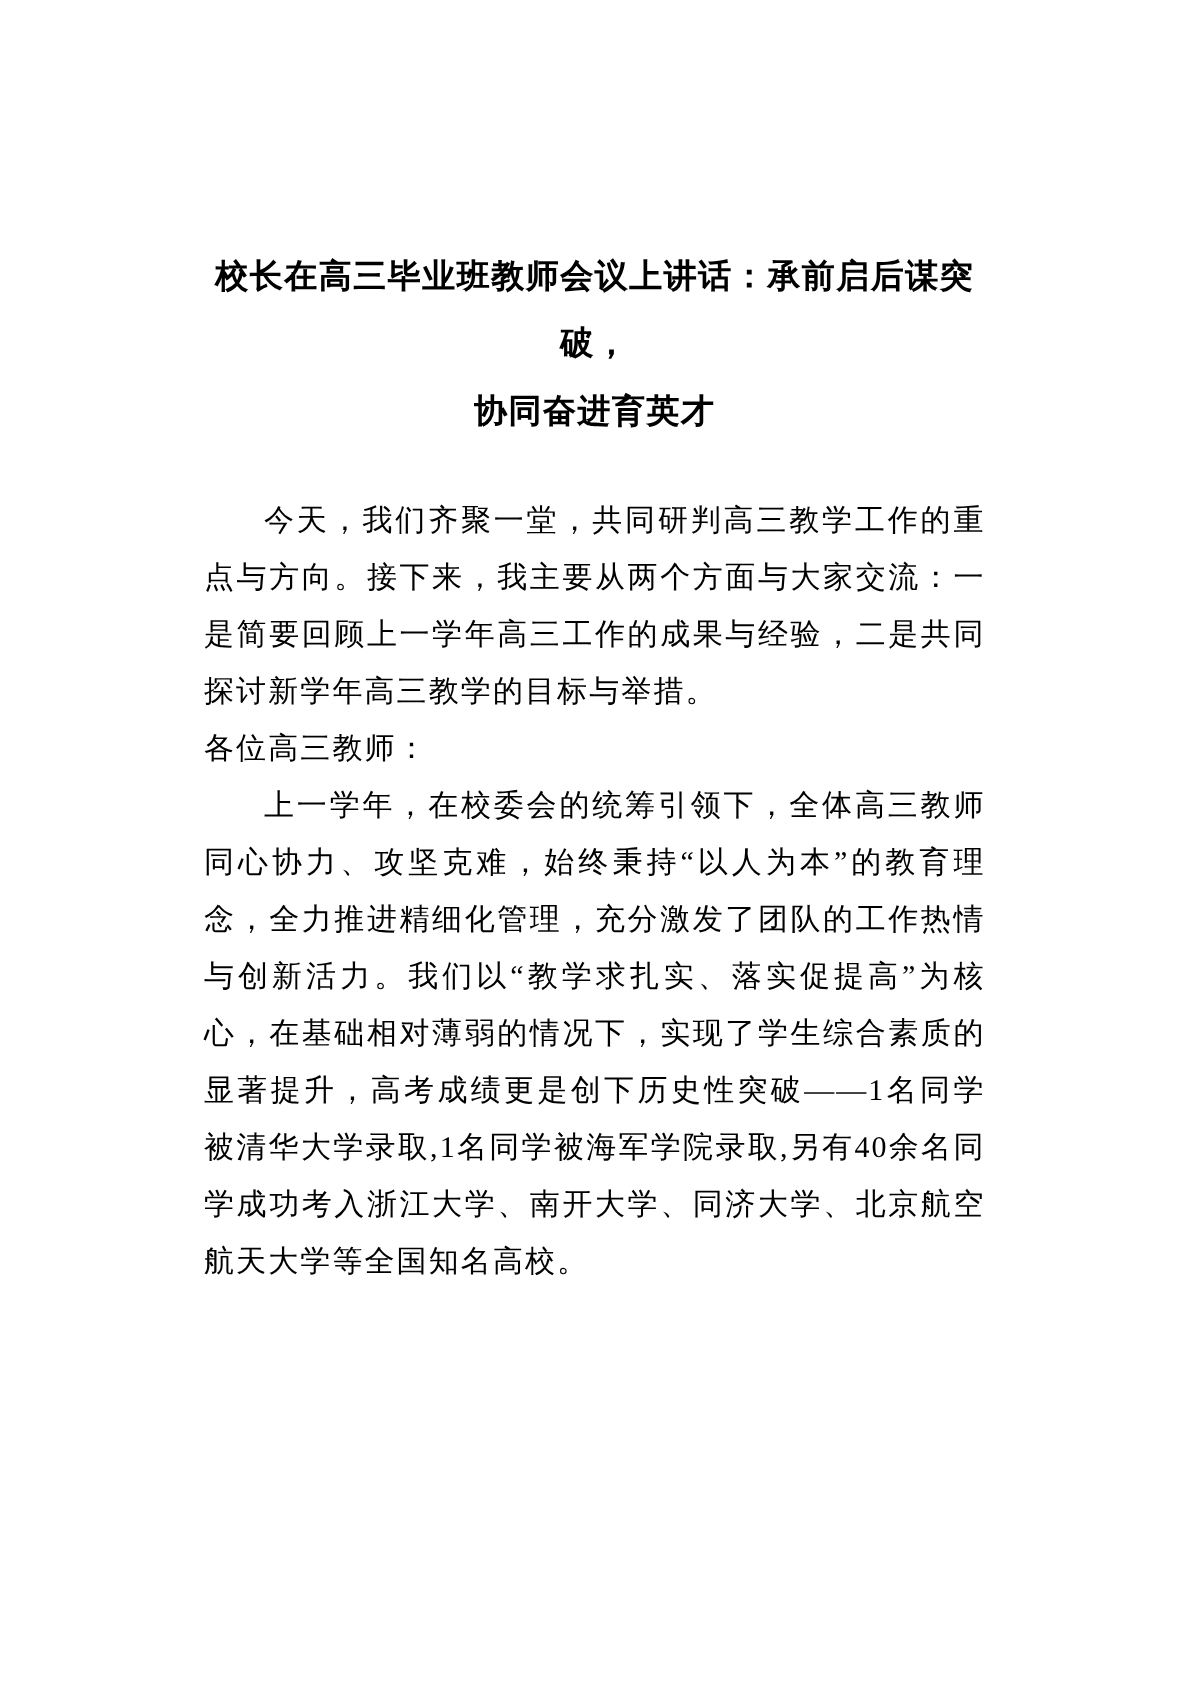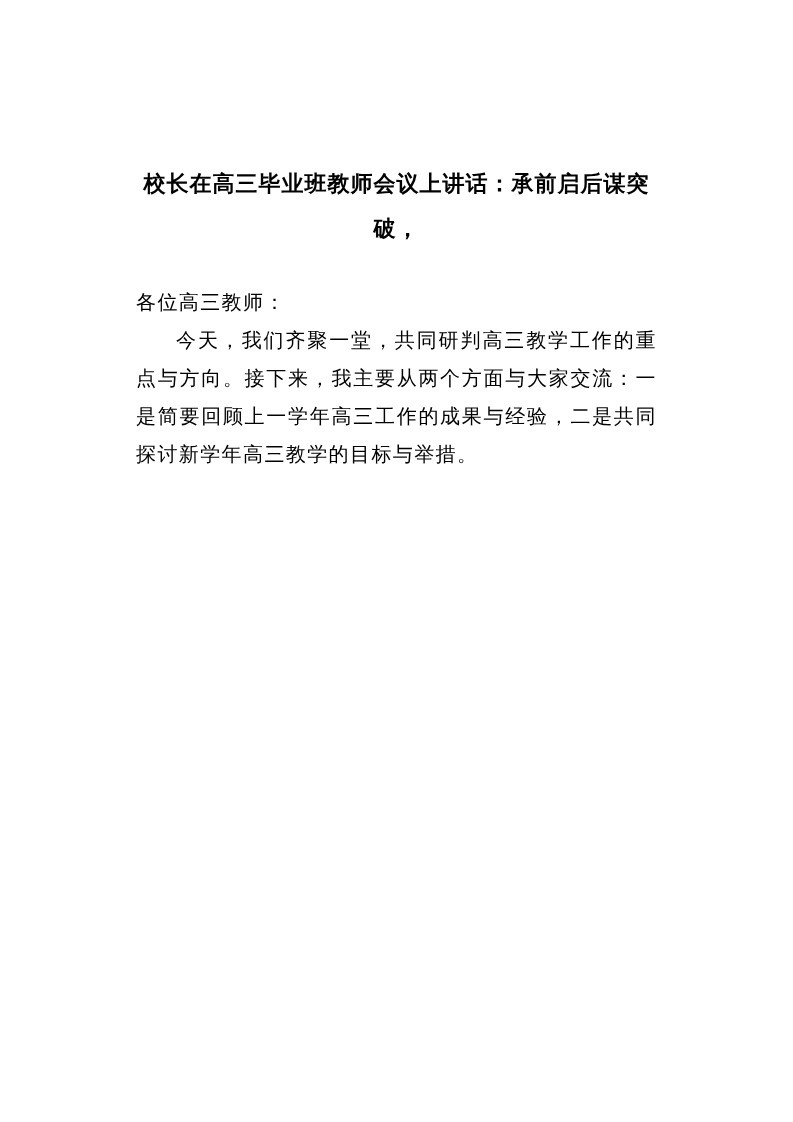--- a/index.html
+++ b/index.html
@@ -43,21 +43,23 @@
       text-indent: 0;
     }
   </style>
 </head>
 <body>
 
 <div class="page">
 
   <h1 class="doc-title">
     <span class="title-line">校长在高三毕业班教师会议上讲话：承前启后谋突破，</span>
+    <span class="title-line">协同奋进育英才</span>
   </h1>
+
+  <p class="para">今天，我们齐聚一堂，共同研判高三教学工作的重点与方向。接下来，我主要从两个方面与大家交流：一是简要回顾上一学年高三工作的成果与经验，二是共同探讨新学年高三教学的目标与举措。</p>
 
   <p class="para salutation">各位高三教师：</p>
 
-  <p class="para">今天，我们齐聚一堂，共同研判高三教学工作的重点与方向。接下来，我主要从两个方面与大家交流：一是简要回顾上一学年高三工作的成果与经验，二是共同探讨新学年高三教学的目标与举措。</p>
-
+  <p class="para">上一学年，在校委会的统筹引领下，全体高三教师同心协力、攻坚克难，始终秉持“以人为本”的教育理念，全力推进精细化管理，充分激发了团队的工作热情与创新活力。我们以“教学求扎实、落实促提高”为核心，在基础相对薄弱的情况下，实现了学生综合素质的显著提升，高考成绩更是创下历史性突破——1名同学被清华大学录取,1名同学被海军学院录取,另有40余名同学成功考入浙江大学、南开大学、同济大学、北京航空航天大学等全国知名高校。</p>
 
 
 </div>
 
 </body></html>

